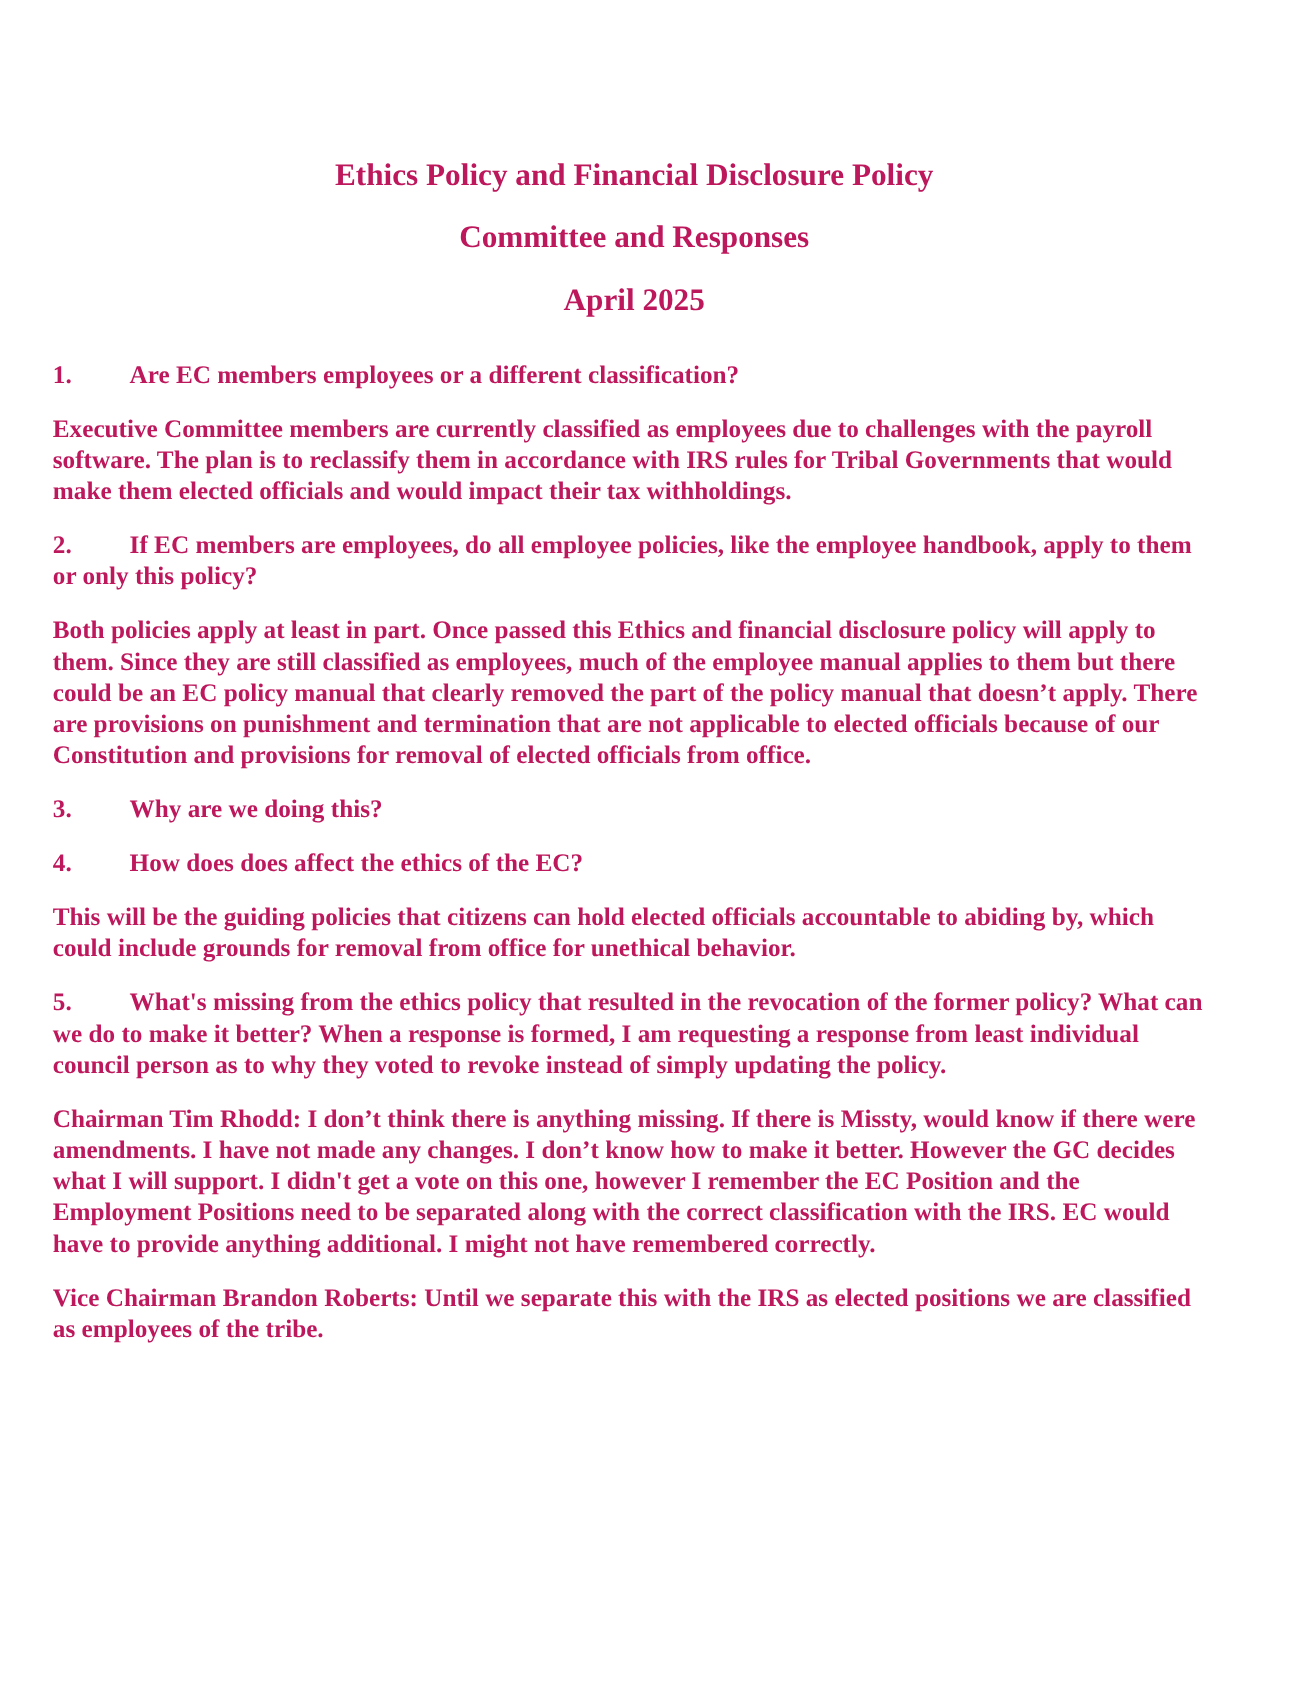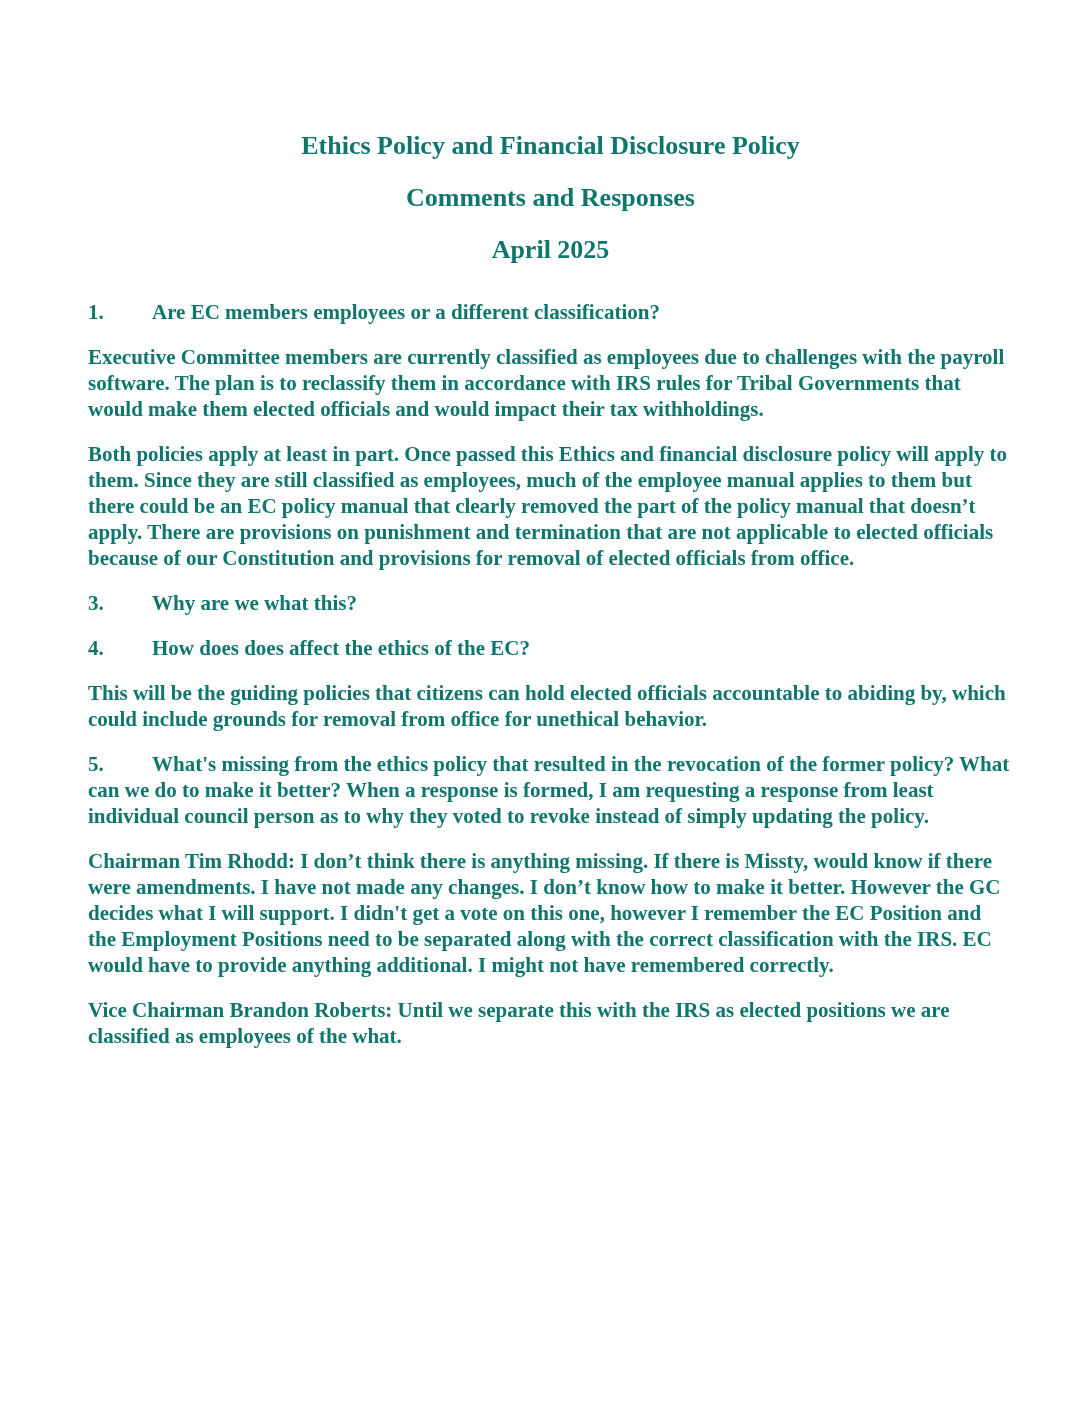--- a/index.html
+++ b/index.html
@@ -6,25 +6,25 @@
     margin: 0;
     padding: 0;
     background: #ffffff;
   }
   .page {
     position: relative;
     box-sizing: border-box;
     width: 1088px;
     height: 1408px;
     background: #ffffff;
-    color: #0f766e;
+    color: #be185d;
     font-family: "Liberation Serif", "DejaVu Serif", serif;
     font-size: 21px;
     line-height: 26px;
-    padding: 131px 75px 40px 88px;
+    padding: 131px 75px 40px 44px;
     overflow: hidden;
   }
   .doc-title {
     font-size: 26px;
     line-height: 30px;
     font-weight: bold;
     text-align: center;
     margin: 0 0 22px 0;
   }
   .doc-title:last-of-type {
@@ -42,30 +42,31 @@
     margin: 0 0 19px 0;
     font-weight: bold;
   }
 </style>
 </head>
 <body>
 
 <div class="page">
 
   <h1 class="doc-title">Ethics Policy and Financial Disclosure Policy</h1>
-  <h1 class="doc-title">Comments and Responses</h1>
+  <h1 class="doc-title">Committee and Responses</h1>
   <h1 class="doc-title">April 2025</h1>
 
   <p class="question"><span class="qnum">1.</span><span>Are EC members employees or a different classification?</span></p>
   <p class="answer">Executive Committee members are currently classified as employees due to challenges with the payroll software. The plan is to reclassify them in accordance with IRS rules for Tribal Governments that would make them elected officials and would impact their tax withholdings.</p>
 
+  <p class="question"><span class="qnum">2.</span><span>If EC members are employees, do all employee policies, like the employee handbook, apply to them or only this policy?</span></p>
   <p class="answer">Both policies apply at least in part. Once passed this Ethics and financial disclosure policy will apply to them. Since they are still classified as employees, much of the employee manual applies to them but there could be an EC policy manual that clearly removed the part of the policy manual that doesn’t apply. There are provisions on punishment and termination that are not applicable to elected officials because of our Constitution and provisions for removal of elected officials from office.</p>
 
-  <p class="question"><span class="qnum">3.</span><span>Why are we what this?</span></p>
+  <p class="question"><span class="qnum">3.</span><span>Why are we doing this?</span></p>
 
   <p class="question"><span class="qnum">4.</span><span>How does does affect the ethics of the EC?</span></p>
   <p class="answer">This will be the guiding policies that citizens can hold elected officials accountable to abiding by, which could include grounds for removal from office for unethical behavior.</p>
 
   <p class="question"><span class="qnum">5.</span><span>What's missing from the ethics policy that resulted in the revocation of the former policy? What can we do to make it better? When a response is formed, I am requesting a response from least individual council person as to why they voted to revoke instead of simply updating the policy.</span></p>
   <p class="answer">Chairman Tim Rhodd: I don’t think there is anything missing. If there is Missty, would know if there were amendments. I have not made any changes. I don’t know how to make it better. However the GC decides what I will support. I didn't get a vote on this one, however I remember the EC Position and the Employment Positions need to be separated along with the correct classification with the IRS. EC would have to provide anything additional. I might not have remembered correctly.</p>
-  <p class="answer">Vice Chairman Brandon Roberts: Until we separate this with the IRS as elected positions we are classified as employees of the what.</p>
+  <p class="answer">Vice Chairman Brandon Roberts: Until we separate this with the IRS as elected positions we are classified as employees of the tribe.</p>
 
 </div>
 
 </body></html>

